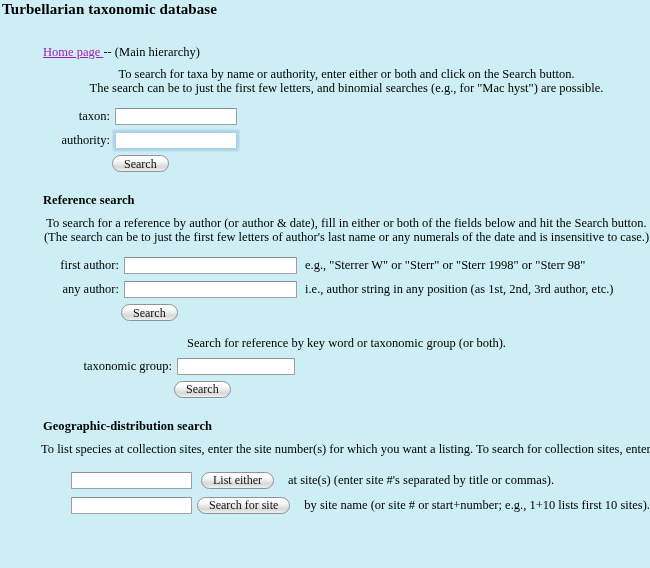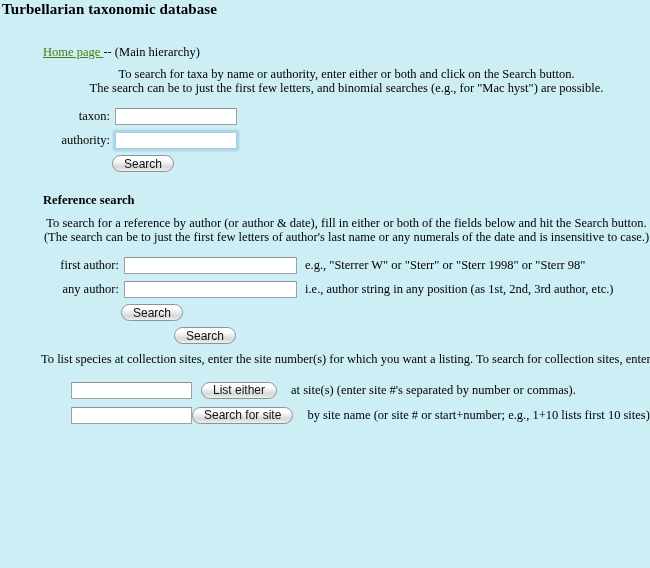--- a/index.html
+++ b/index.html
@@ -25,21 +25,21 @@
   }
   .body-indent {
     padding-left: 43px;
   }
   .nav-line {
     padding-top: 27px;
     font-size: 12.5px;
     line-height: 14px;
   }
   a.home-link {
-    color: #4d7c0f;
+    color: #a21caf;
   }
   .section-title {
     font-size: 12.5px;
     font-weight: bold;
     margin: 0;
     padding-top: 21px;
     letter-spacing: 0.05px;
   }
   .para {
     font-size: 12.5px;
@@ -80,21 +80,21 @@
     outline: none;
     border-radius: 1px;
   }
   input.txt.focused {
     border: 1px solid #a8cfe0;
     box-shadow: 0 0 0 2px #aed8ea, 0 0 1px 3px #c3e2ef;
   }
 
   
   button.aqua {
-    font-family: Liberation Sans, sans-serif;
+    font-family: Liberation Serif, serif;
     font-size: 12px;
     color: #111;
     height: 17px;
     line-height: 14px;
     padding: 0 11px;
     margin: 0;
     border: 1px solid #8d9298;
     border-radius: 9px;
     background: linear-gradient(to bottom,
                 #ffffff 0%, #fcfcfc 28%,
@@ -158,37 +158,45 @@
   <div class="field-row row-gap-b">
     <span class="fld-label" style="width:76px">any author:</span>
     <input class="txt" type="text" style="width: 167px;" value="">
     <span class="hint">i.e., author string in any position (as 1st, 2nd, 3rd author, etc.)</span>
   </div>
 
   <div class="btn-row" style="padding-left:78px">
     <button class="aqua">Search</button>
   </div>
 
-
-
+  <p class="para" style="padding-top:16px">
+    <span class="ln">Search for reference by key word or taxonomic group (or both).</span>
+  </p>
+
+
+  <div class="field-row row-gap-b">
+    <span class="fld-label" style="width:129px">taxonomic group:</span>
+    <input class="txt" type="text" style="width: 112px;" value="">
+  </div>
 
   <div class="btn-row" style="padding-left:131px">
     <button class="aqua">Search</button>
   </div>
 
+  <h2 class="section-title">Geographic-distribution search</h2>
 
   <p class="para" style="margin-left:-2px">
     <span class="ln">To list species at collection sites, enter the site number(s) for which you want a listing. To search for collection sites, enter either a site name or site number.</span>
   </p>
 
   <div class="field-row" style="margin-top:15px;padding-left:28px">
     <input class="txt" type="text" style="width: 115px;" value="">
     <span style="display:inline-block;width:9px"></span>
     <button class="aqua">List either</button>
-    <span class="hint" style="padding-left:14px">at site(s) (enter site #'s separated by number or commas).</span>
+    <span class="hint" style="padding-left:14px">at site(s) (enter site #'s separated by title or commas).</span>
   </div>
 
   <div class="field-row" style="margin-top:8px;padding-left:28px">
     <input class="txt" type="text" style="width: 115px;" value="">
     <span style="display:inline-block;width:9px"></span>
     <button class="aqua">Search for site</button>
     <span class="hint" style="padding-left:14px">by site name (or site # or start+number; e.g., 1+10 lists first 10 sites).</span>
   </div>
 
 </div>

